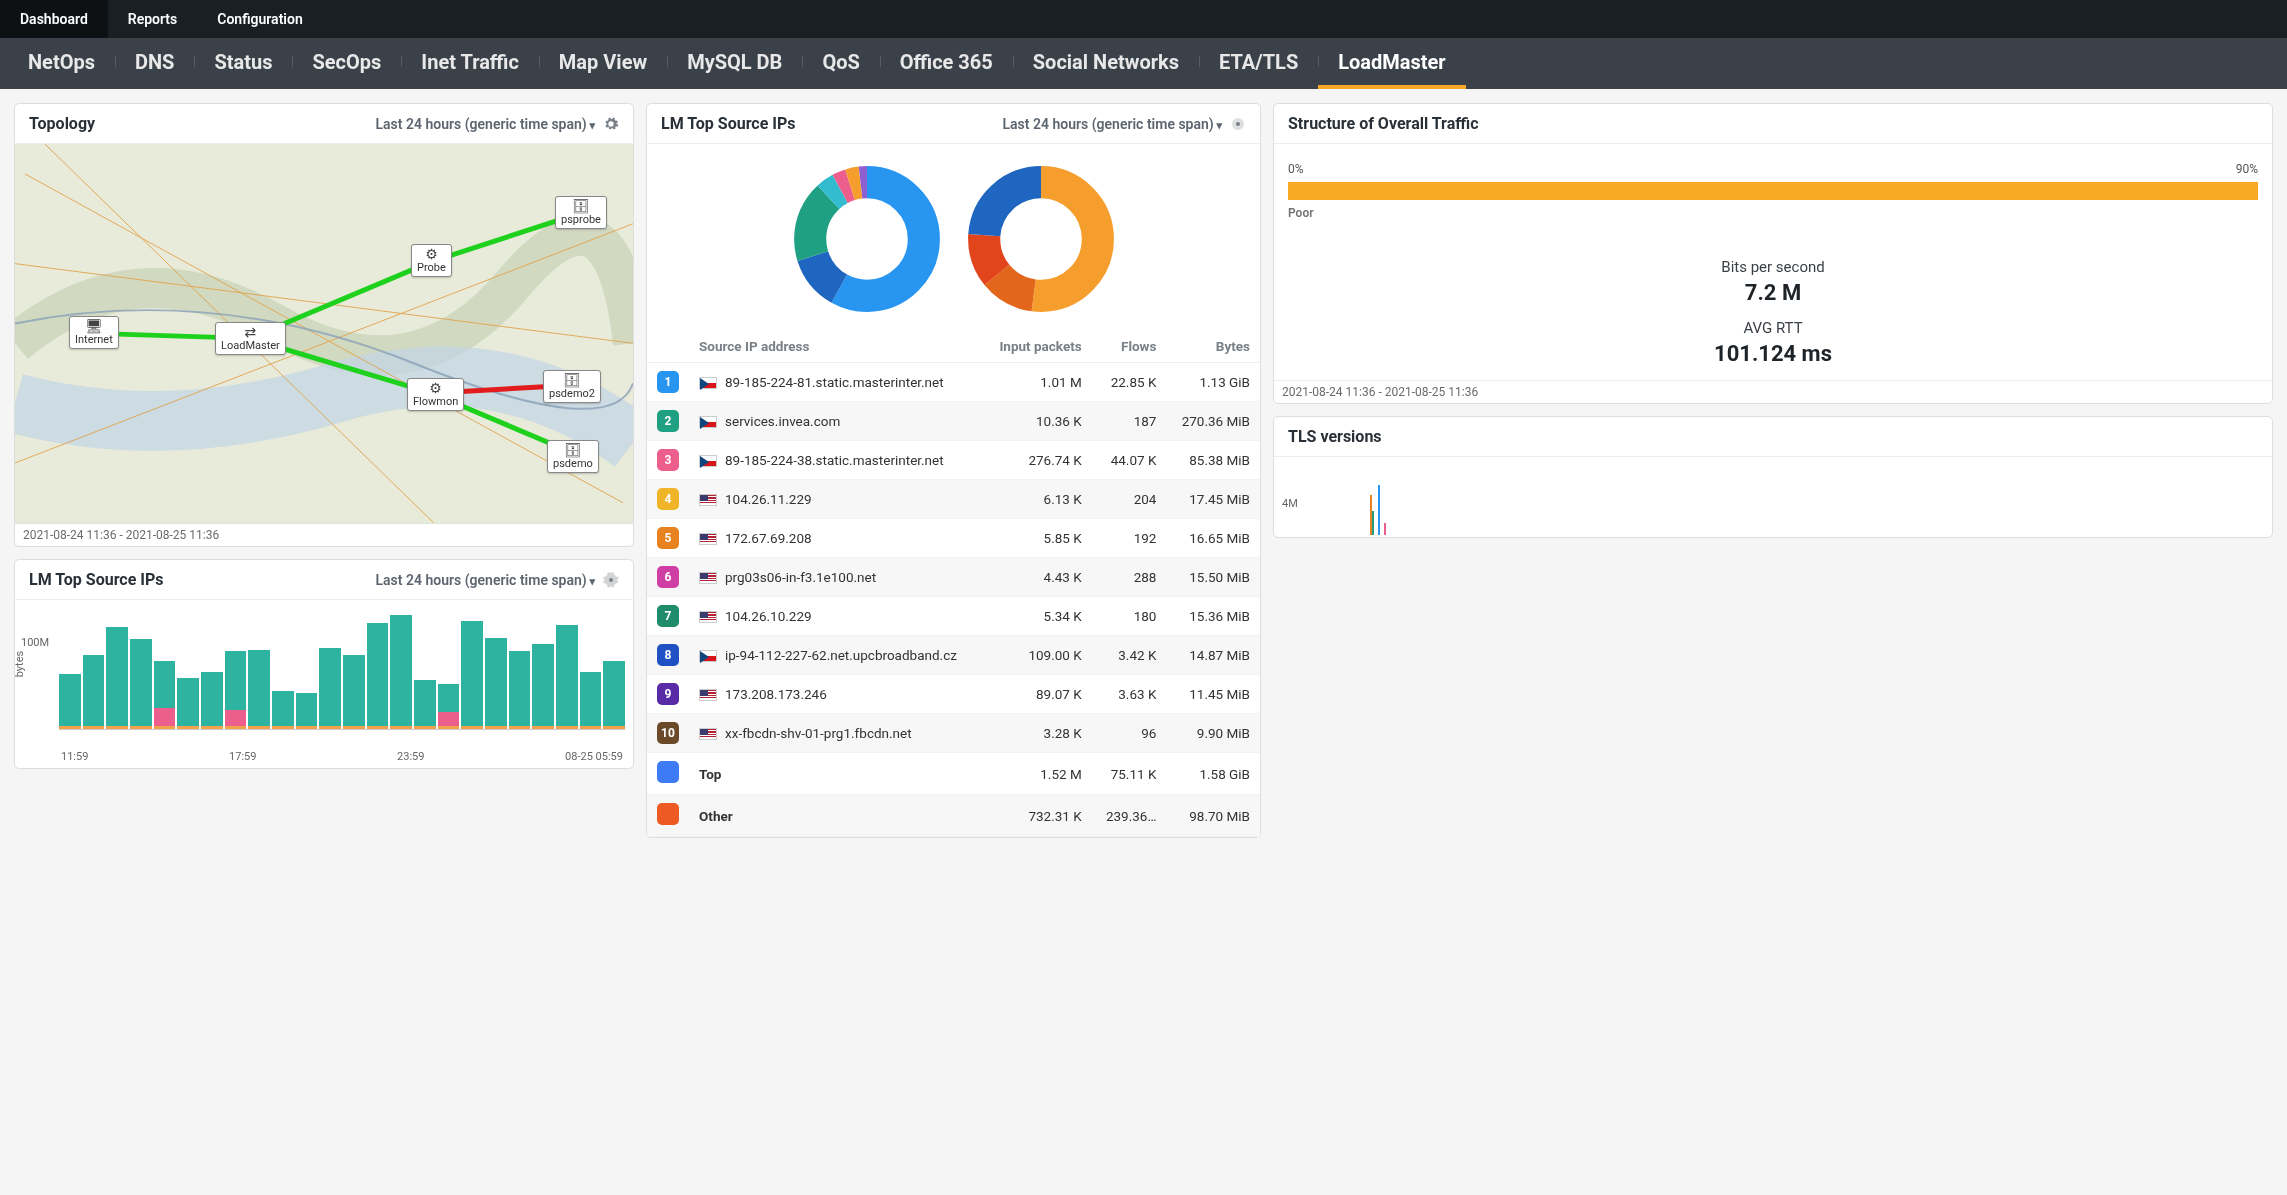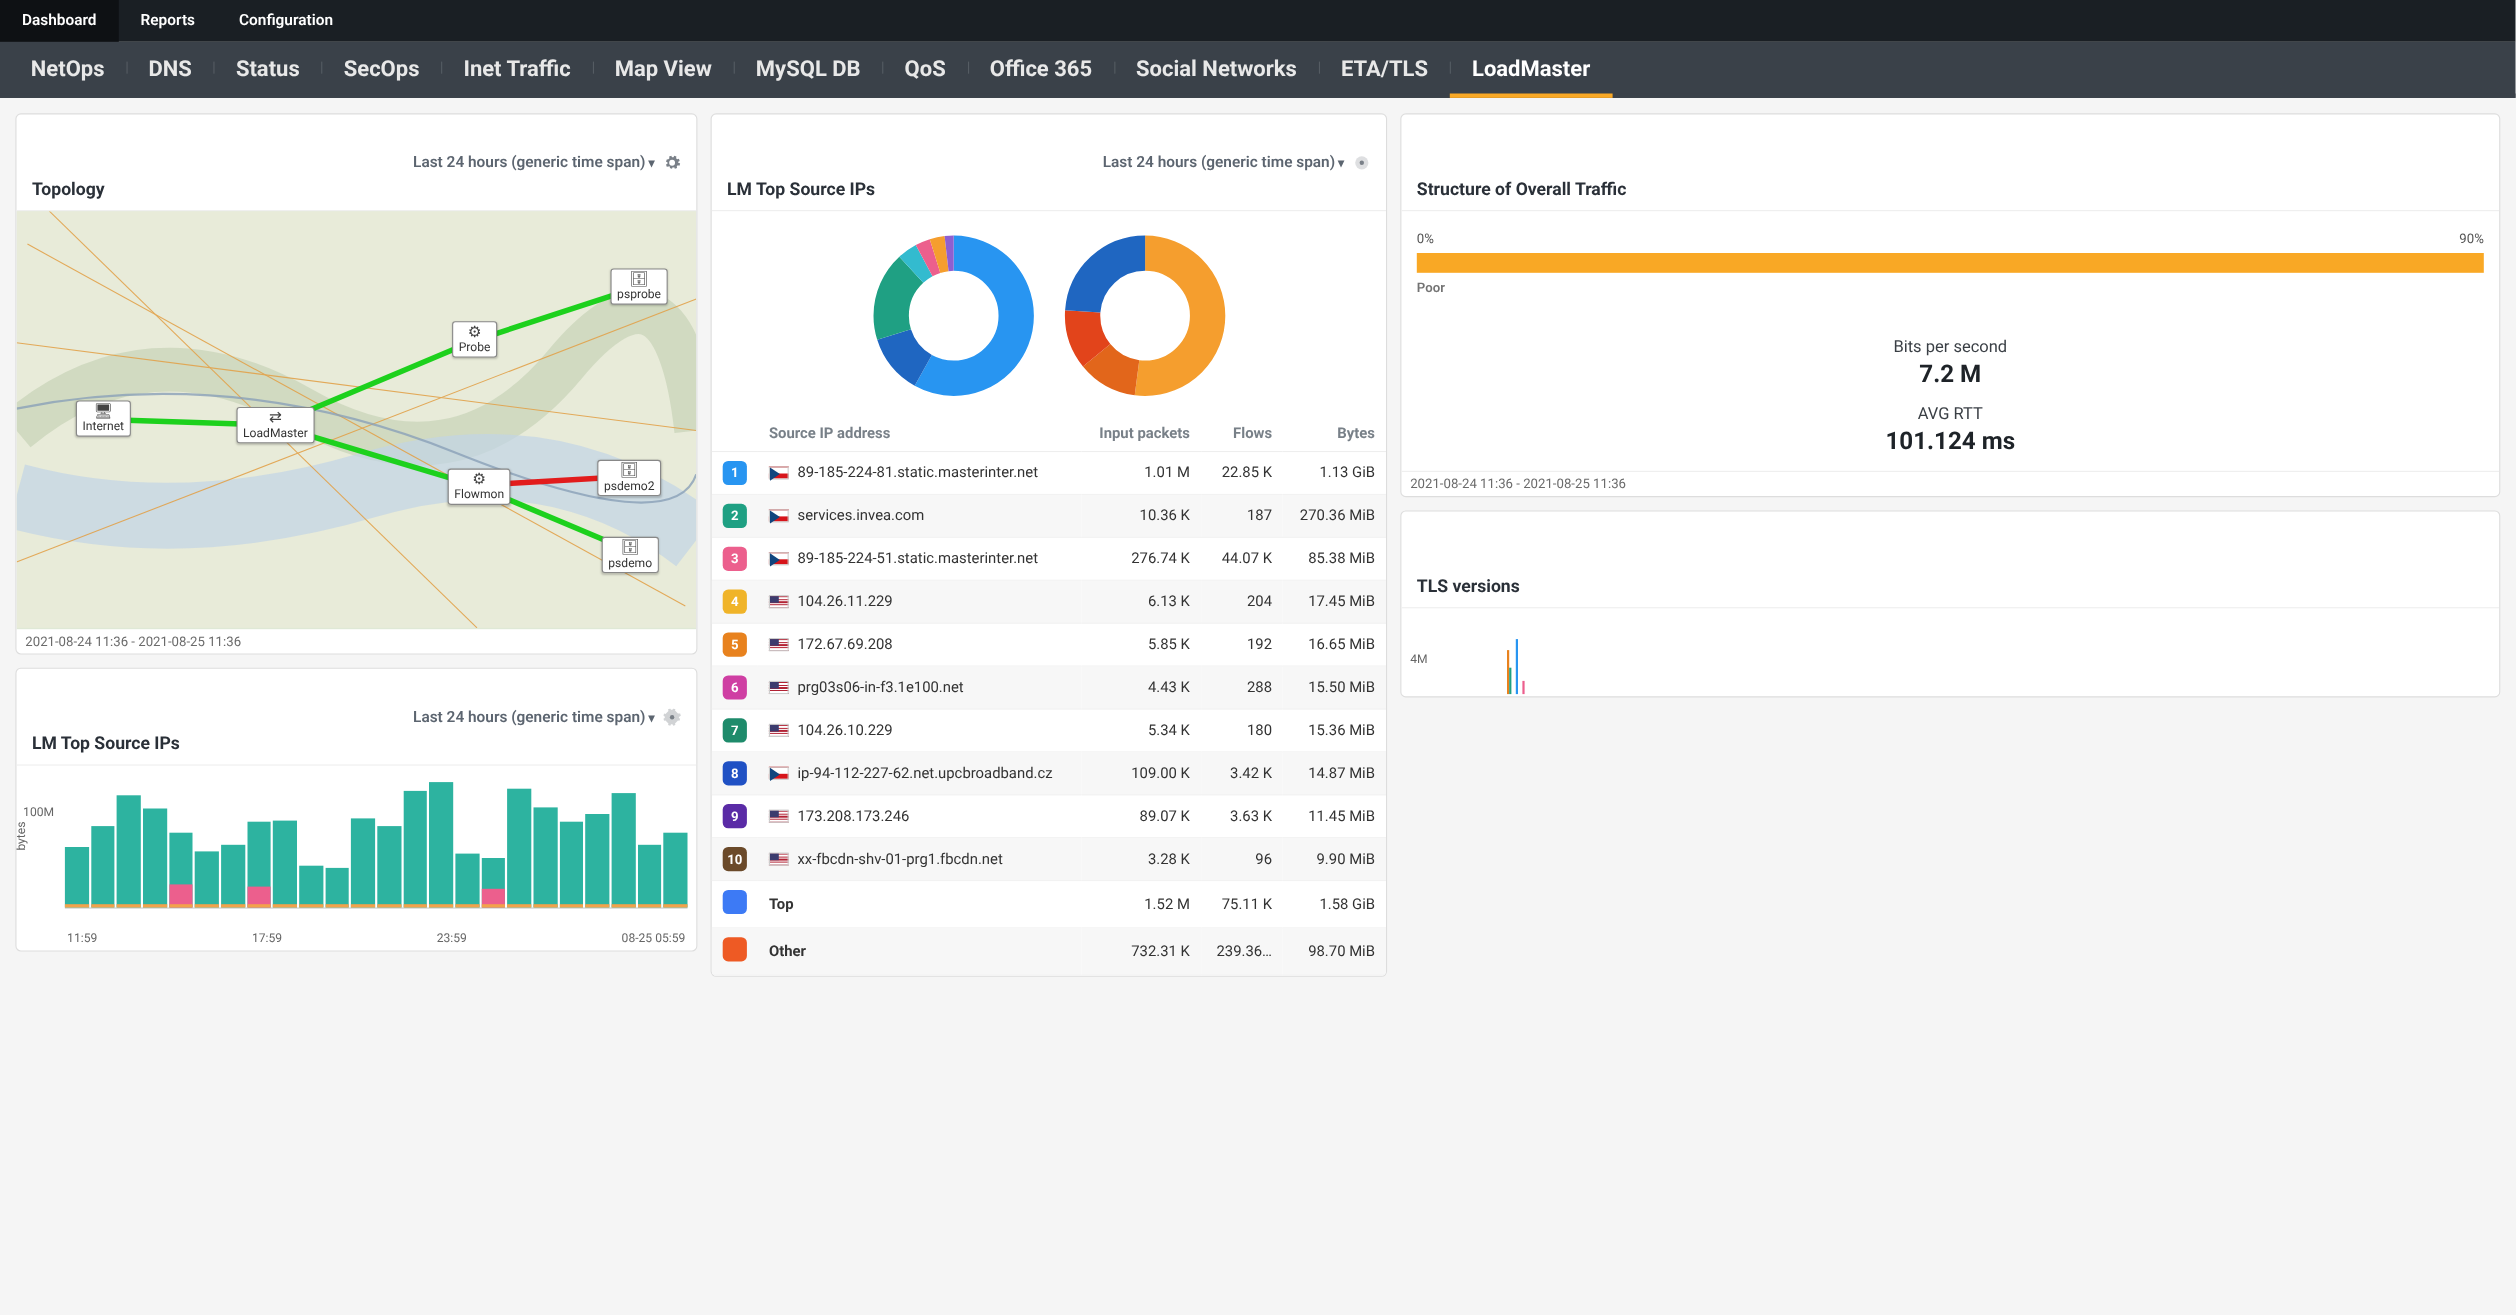--- a/index.html
+++ b/index.html
@@ -20,21 +20,21 @@
 
 .dash { display:flex; gap:12px; padding:14px; align-items:flex-start; }
 .col { display:flex; flex-direction:column; gap:12px; }
 .col-a { width:620px; }
 .col-b { width:615px; }
 .col-c { flex:1; min-width:240px; }
 
 
 .panel { background:#fff; border:1px solid #ddd; border-radius:5px; overflow:hidden; }
 .panel-head { display:flex; align-items:center; justify-content:space-between; padding:10px 14px; border-bottom:1px solid #eee; }
-.panel-title { font-size:16px; font-weight:700; color:#2a3038;margin-top:48px; }
+.panel-title { font-size:16px; font-weight:700; color:#2a3038; }
 .panel-tools { display:flex; align-items:center; gap:8px; color:#5c6570; font-size:14px; font-weight:600; }
 .panel-tools .time { cursor:pointer; }
 .panel-tools .gear { cursor:pointer; color:#7a8088; }
 .panel-tools .caret::after { content:" ▾"; font-size:11px; }
 .panel-body { position:relative; }
 .panel-foot { font-size:12px; color:#6b6b6b; padding:4px 8px; }
 
 
 .map { height:380px; background:#dfe8d6; position:relative; overflow:hidden; }
 .map svg { position:absolute; inset:0; }
@@ -318,21 +318,21 @@
               </tr>
               <tr class="hl">
                 <td><span class="badge" style="background:#1fa083">2</span></td>
                 <td><span class="flag cz"></span><span>services.invea.com</span></td>
                 <td class="r">10.36 K</td>
                 <td class="r">187</td>
                 <td class="r">270.36 MiB</td>
               </tr>
               <tr>
                 <td><span class="badge" style="background:#ec5f8d">3</span></td>
-                <td><span class="flag cz"></span><span>89-185-224-51.static.masterinter.net</span></td>
+                <td><span class="flag cz"></span><span>89-185-224-38.static.masterinter.net</span></td>
                 <td class="r">276.74 K</td>
                 <td class="r">44.07 K</td>
                 <td class="r">85.38 MiB</td>
               </tr>
               <tr class="hl">
                 <td><span class="badge" style="background:#f0b429">4</span></td>
                 <td><span class="flag us"></span><span>104.26.11.229</span></td>
                 <td class="r">6.13 K</td>
                 <td class="r">204</td>
                 <td class="r">17.45 MiB</td>

